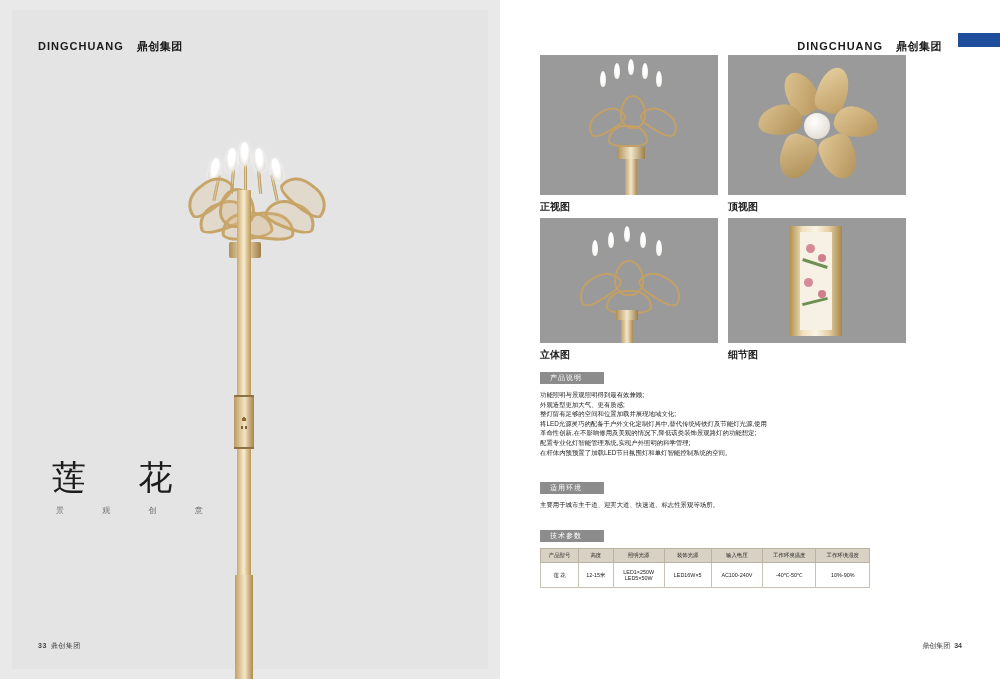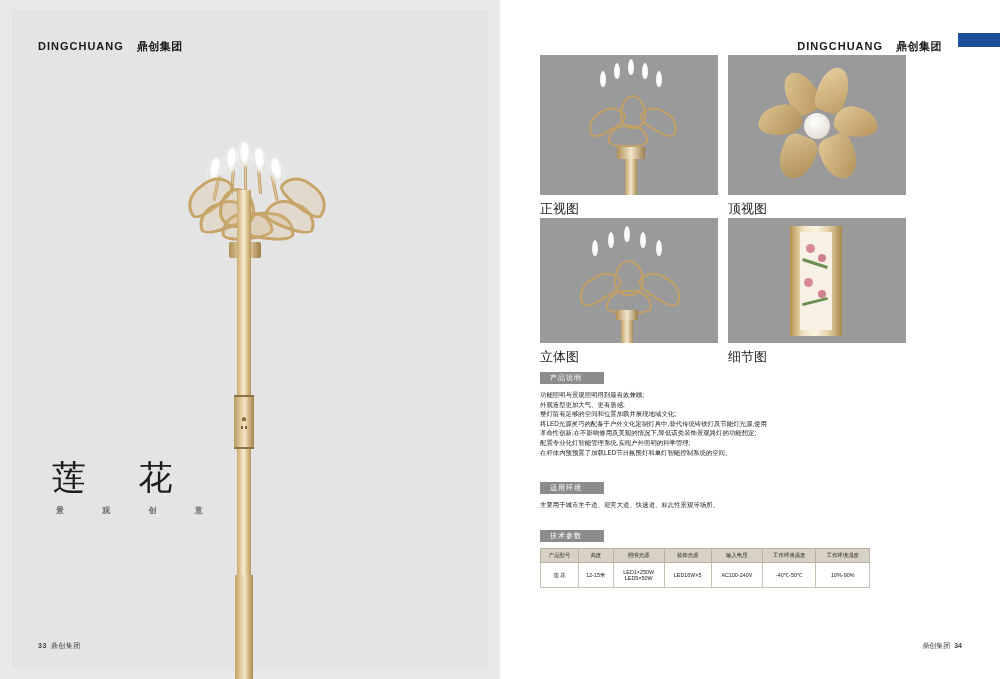--- a/index.html
+++ b/index.html
@@ -51,21 +51,20 @@
     letter-spacing: 22px;
     color: #1c1c1c;
     font-family: "Liberation Serif", serif;
   }
   .product-sub {
     position: absolute;
     left: 56px; top: 505px;
     font-size: 8px;
     letter-spacing: 18px;
     color: #6e6e6e;
-    font-weight: bold;
   }
   .left-footer {
     position: absolute;
     left: 38px; top: 641px;
     font-size: 7px;
     color: #444;
     letter-spacing: 0.5px;
   }
   .left-footer .num { font-weight: bold; margin-right: 4px; }
 
@@ -146,22 +145,23 @@
     width: 42px; height: 14px;
     background: #1f4e9c;
   }
   .photo {
     position: absolute;
     background: #9a9a9a;
     overflow: hidden;
   }
   .photo-cap {
     position: absolute;
-    font-size: 13px;
+    font-size: 10px;
     color: #222;
+    font-weight: bold;
   }
   .sec-head {
     position: absolute;
     height: 12px;
     background: #8c8c8c;
     color: #fff;
     font-size: 7px;
     line-height: 12px;
     padding: 0 6px;
     letter-spacing: 1px;

